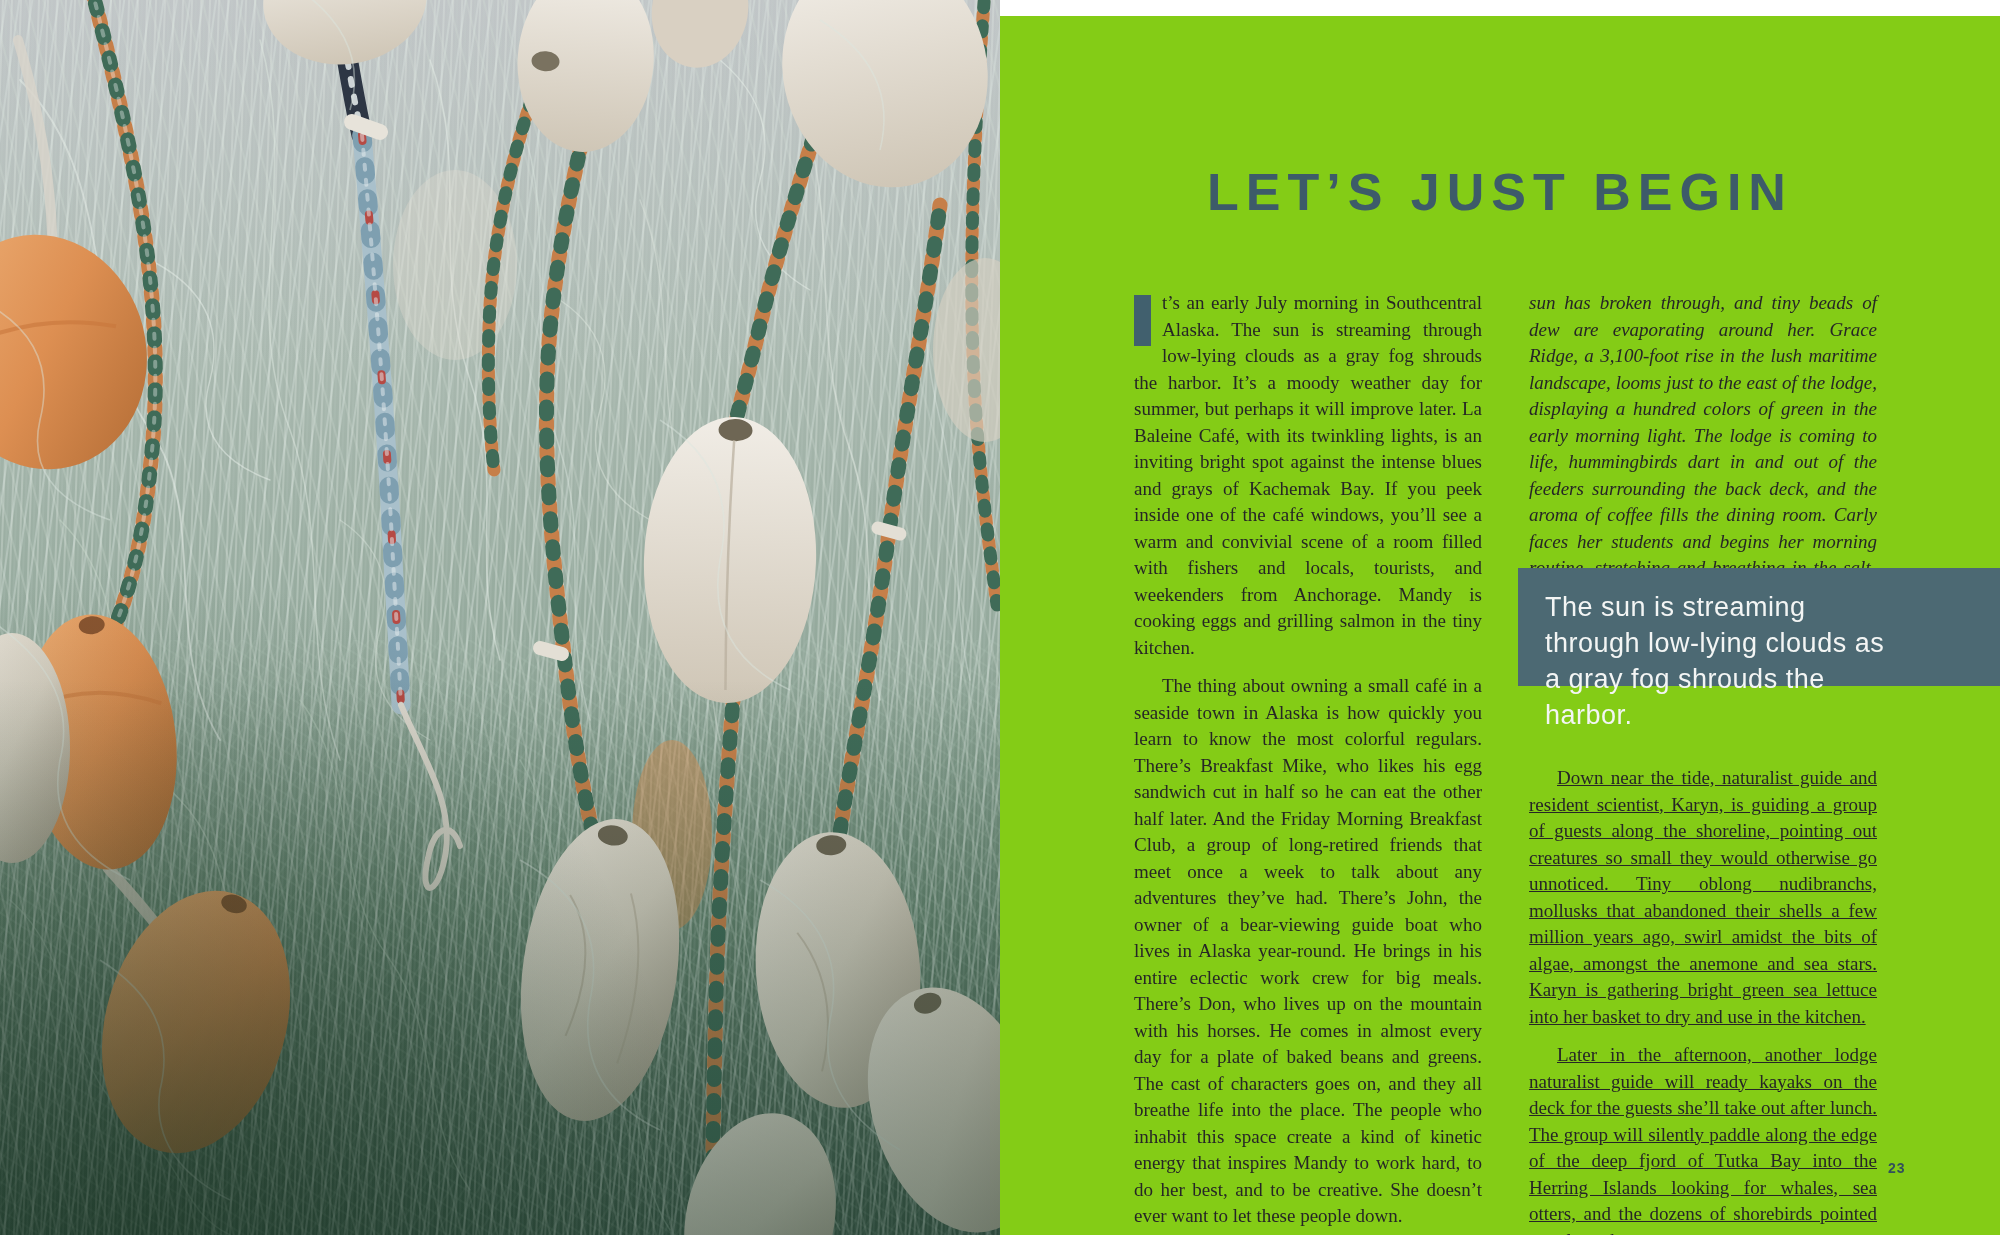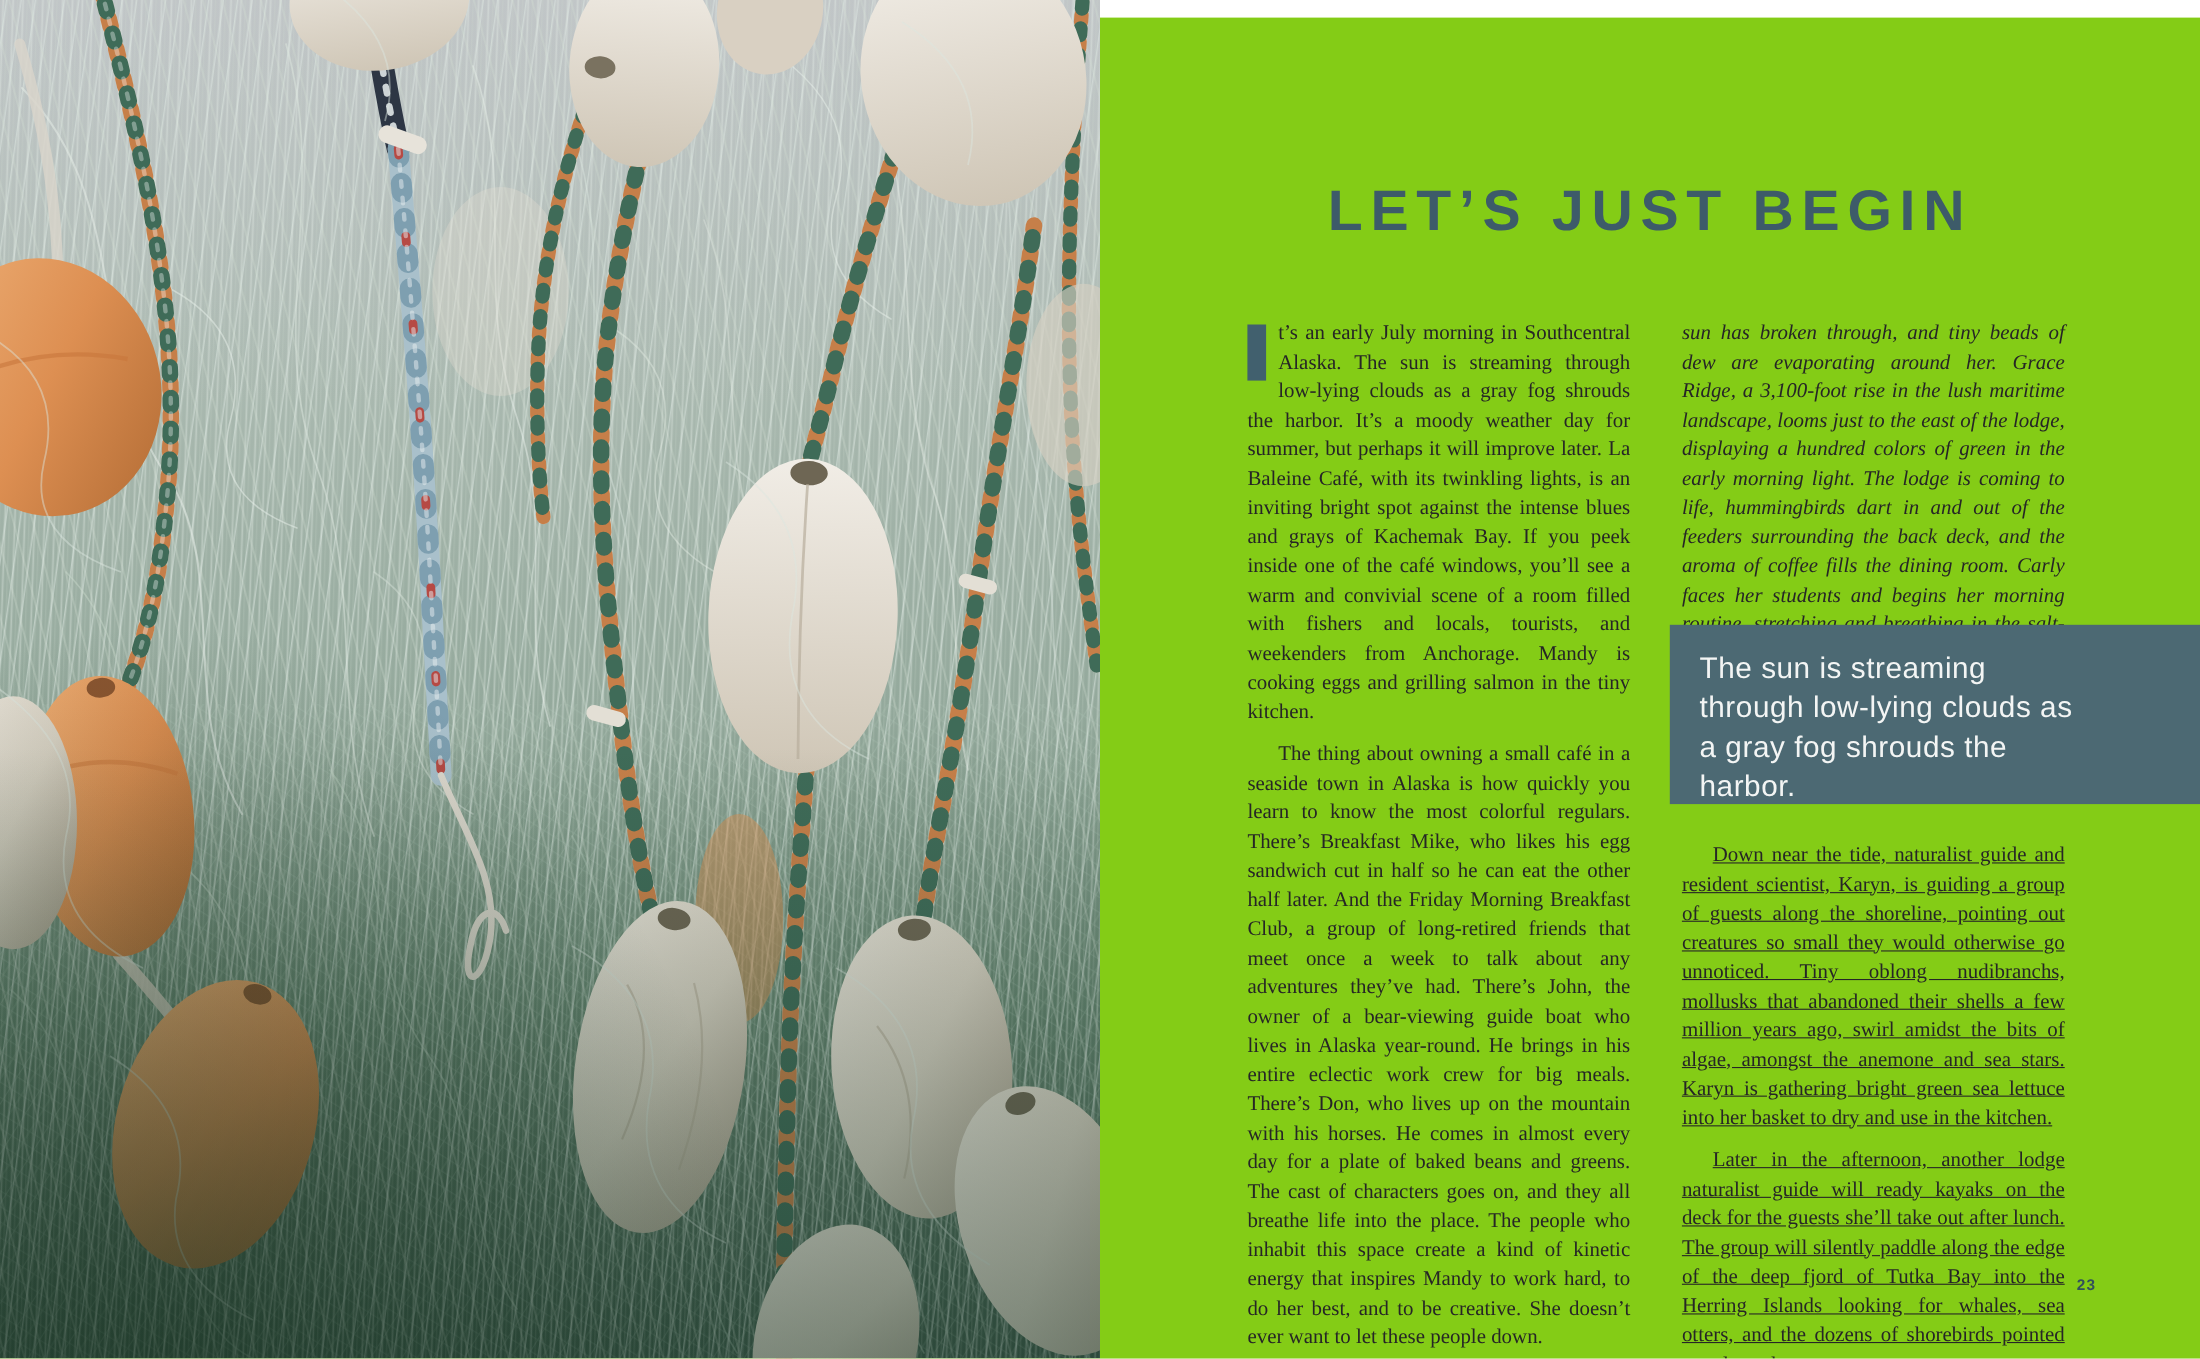--- a/index.html
+++ b/index.html
@@ -38,21 +38,21 @@
   .col2b { left:517px; top:737px;text-decoration:underline; }
 
   .dropcap {
     float:left; width:17px; height:51px;
     margin:5px 11px 1px 0;
     background:#41606e; color:transparent;
     overflow:hidden; font-size:40px; line-height:51px;
   }
 
   .pullquote {
-    position:absolute; left:518px; top:552px; width:482px; height:163px;
+    position:absolute; left:518px; top:552px; width:482px; height:118px;
     background:#4c6973; box-sizing:border-box;
     padding:21px 17px 0 27px;
   }
   .pullquote .qtext {
     width:340px;
     font-family:"Liberation Sans", sans-serif;
     font-size:27px; line-height:36px; letter-spacing:0.5px;
     color:#f3f5f4;
   }
 

